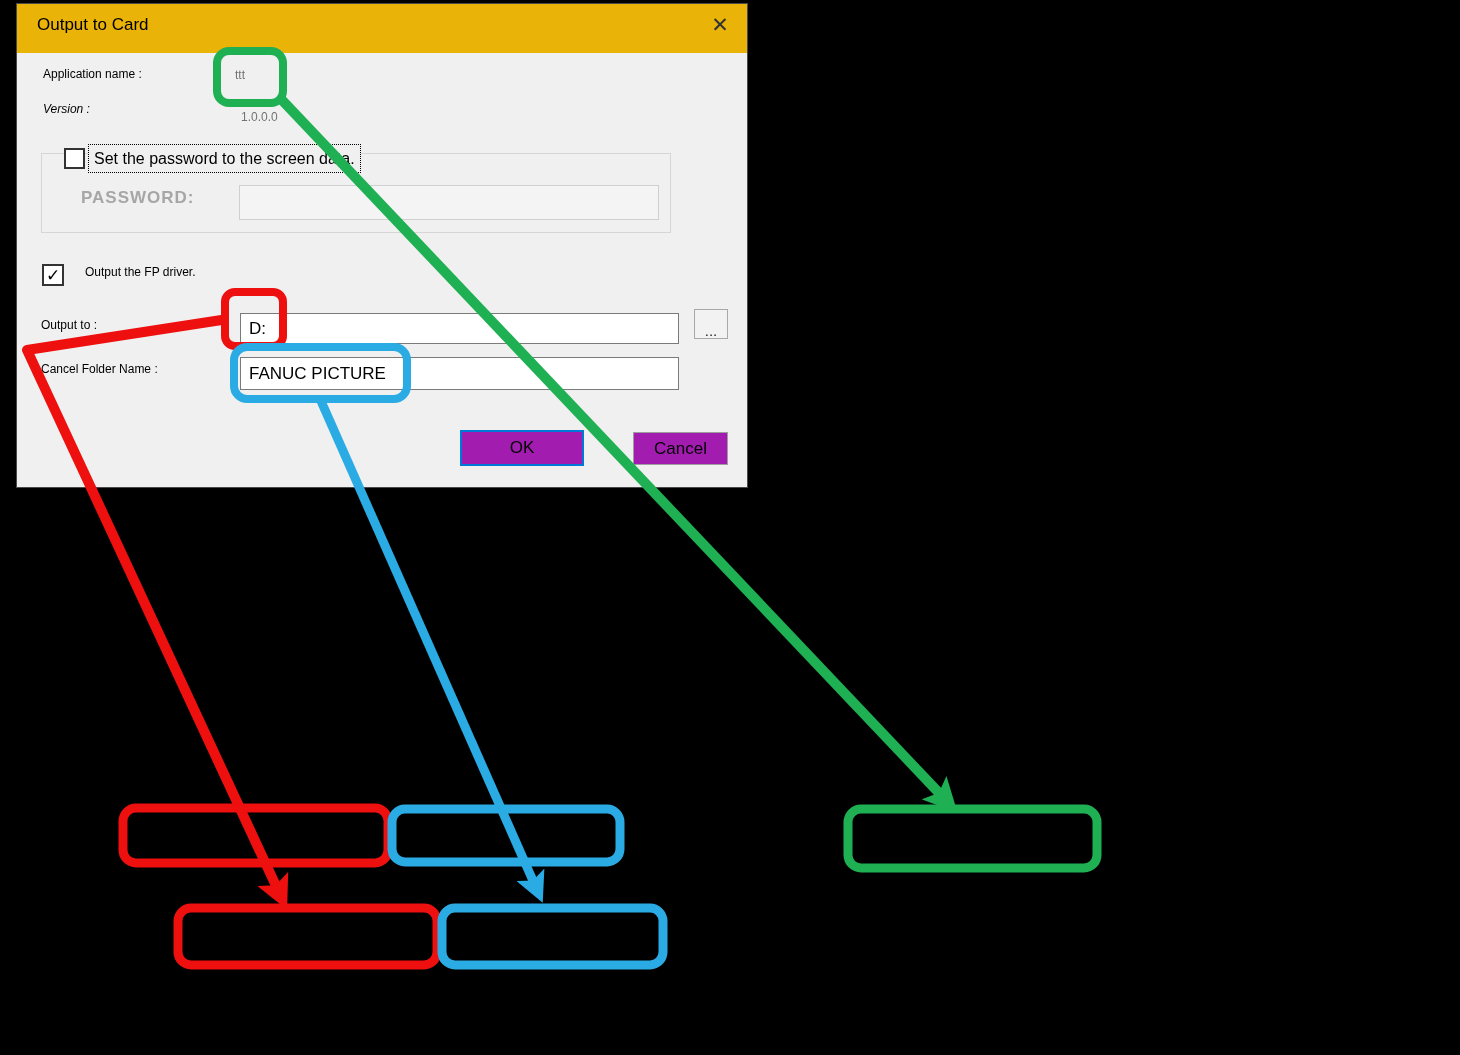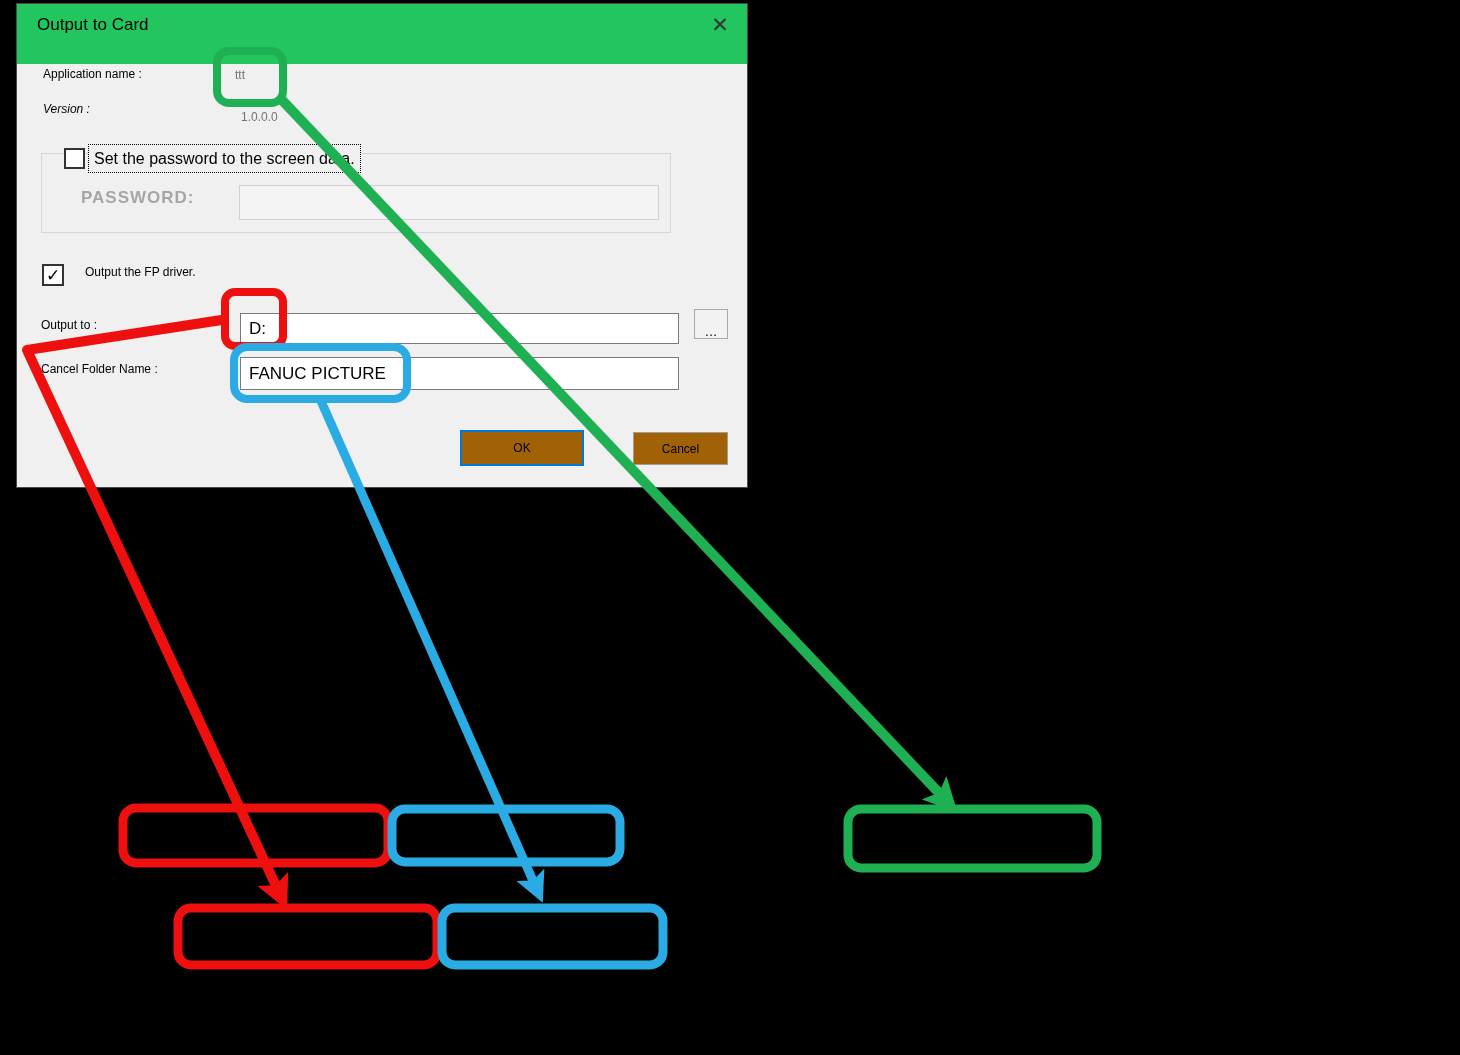--- a/index.html
+++ b/index.html
@@ -9,21 +9,21 @@
     position:relative;
     font-family:"Liberation Sans", sans-serif;
     overflow:hidden;
   }
   
   .dialog{
     position:absolute;left:16px;top:3px;width:732px;height:485px;
     background:#f0f0f0;border:1px solid #4a4a4a;box-sizing:border-box;
   }
   .titlebar{
-    position:absolute;left:0;top:0;width:100%;height:60px;background:#22c55e;
+    position:absolute;left:0;top:0;width:100%;height:49px;background:#eab308;
   }
   .title-text{
     position:absolute;left:20px;top:11px;font-size:17px;color:#000;
   }
   .close-btn{
     position:absolute;right:12px;top:6px;width:30px;height:30px;
     display:flex;align-items:center;justify-content:center;
     font-size:21px;color:#333;cursor:pointer;
   }
   .lbl{position:absolute;font-size:12px;color:#000;white-space:nowrap;}
@@ -58,23 +58,23 @@
     box-sizing:border-box;font-family:"Liberation Sans",sans-serif;
     font-size:17px;color:#000;padding:0 0 0 8px;outline:none;
   }
   .browse-btn{
     position:absolute;left:677px;top:305px;width:34px;height:30px;
     background:#f2f2f2;border:1px solid #a8a8a8;box-sizing:border-box;
     font-size:15px;color:#222;display:flex;align-items:flex-end;justify-content:center;
     padding-bottom:7px;cursor:pointer;line-height:0;
   }
   .btn{
-    position:absolute;background:#a16207;box-sizing:border-box;
+    position:absolute;background:#a21caf;box-sizing:border-box;
     display:flex;align-items:center;justify-content:center;
-    font-size:12px;color:#000;cursor:pointer;
+    font-size:17px;color:#000;cursor:pointer;
   }
   .btn-ok{left:443px;top:426px;width:124px;height:36px;border:2px solid #0078d7;}
   .btn-cancel{left:616px;top:428px;width:95px;height:33px;border:1px solid #9e9e9e;}
   
   .overlay{
     position:absolute;left:0;top:0;width:1460px;height:1055px;
     pointer-events:none;z-index:10;
   }
 </style>
 </head>

